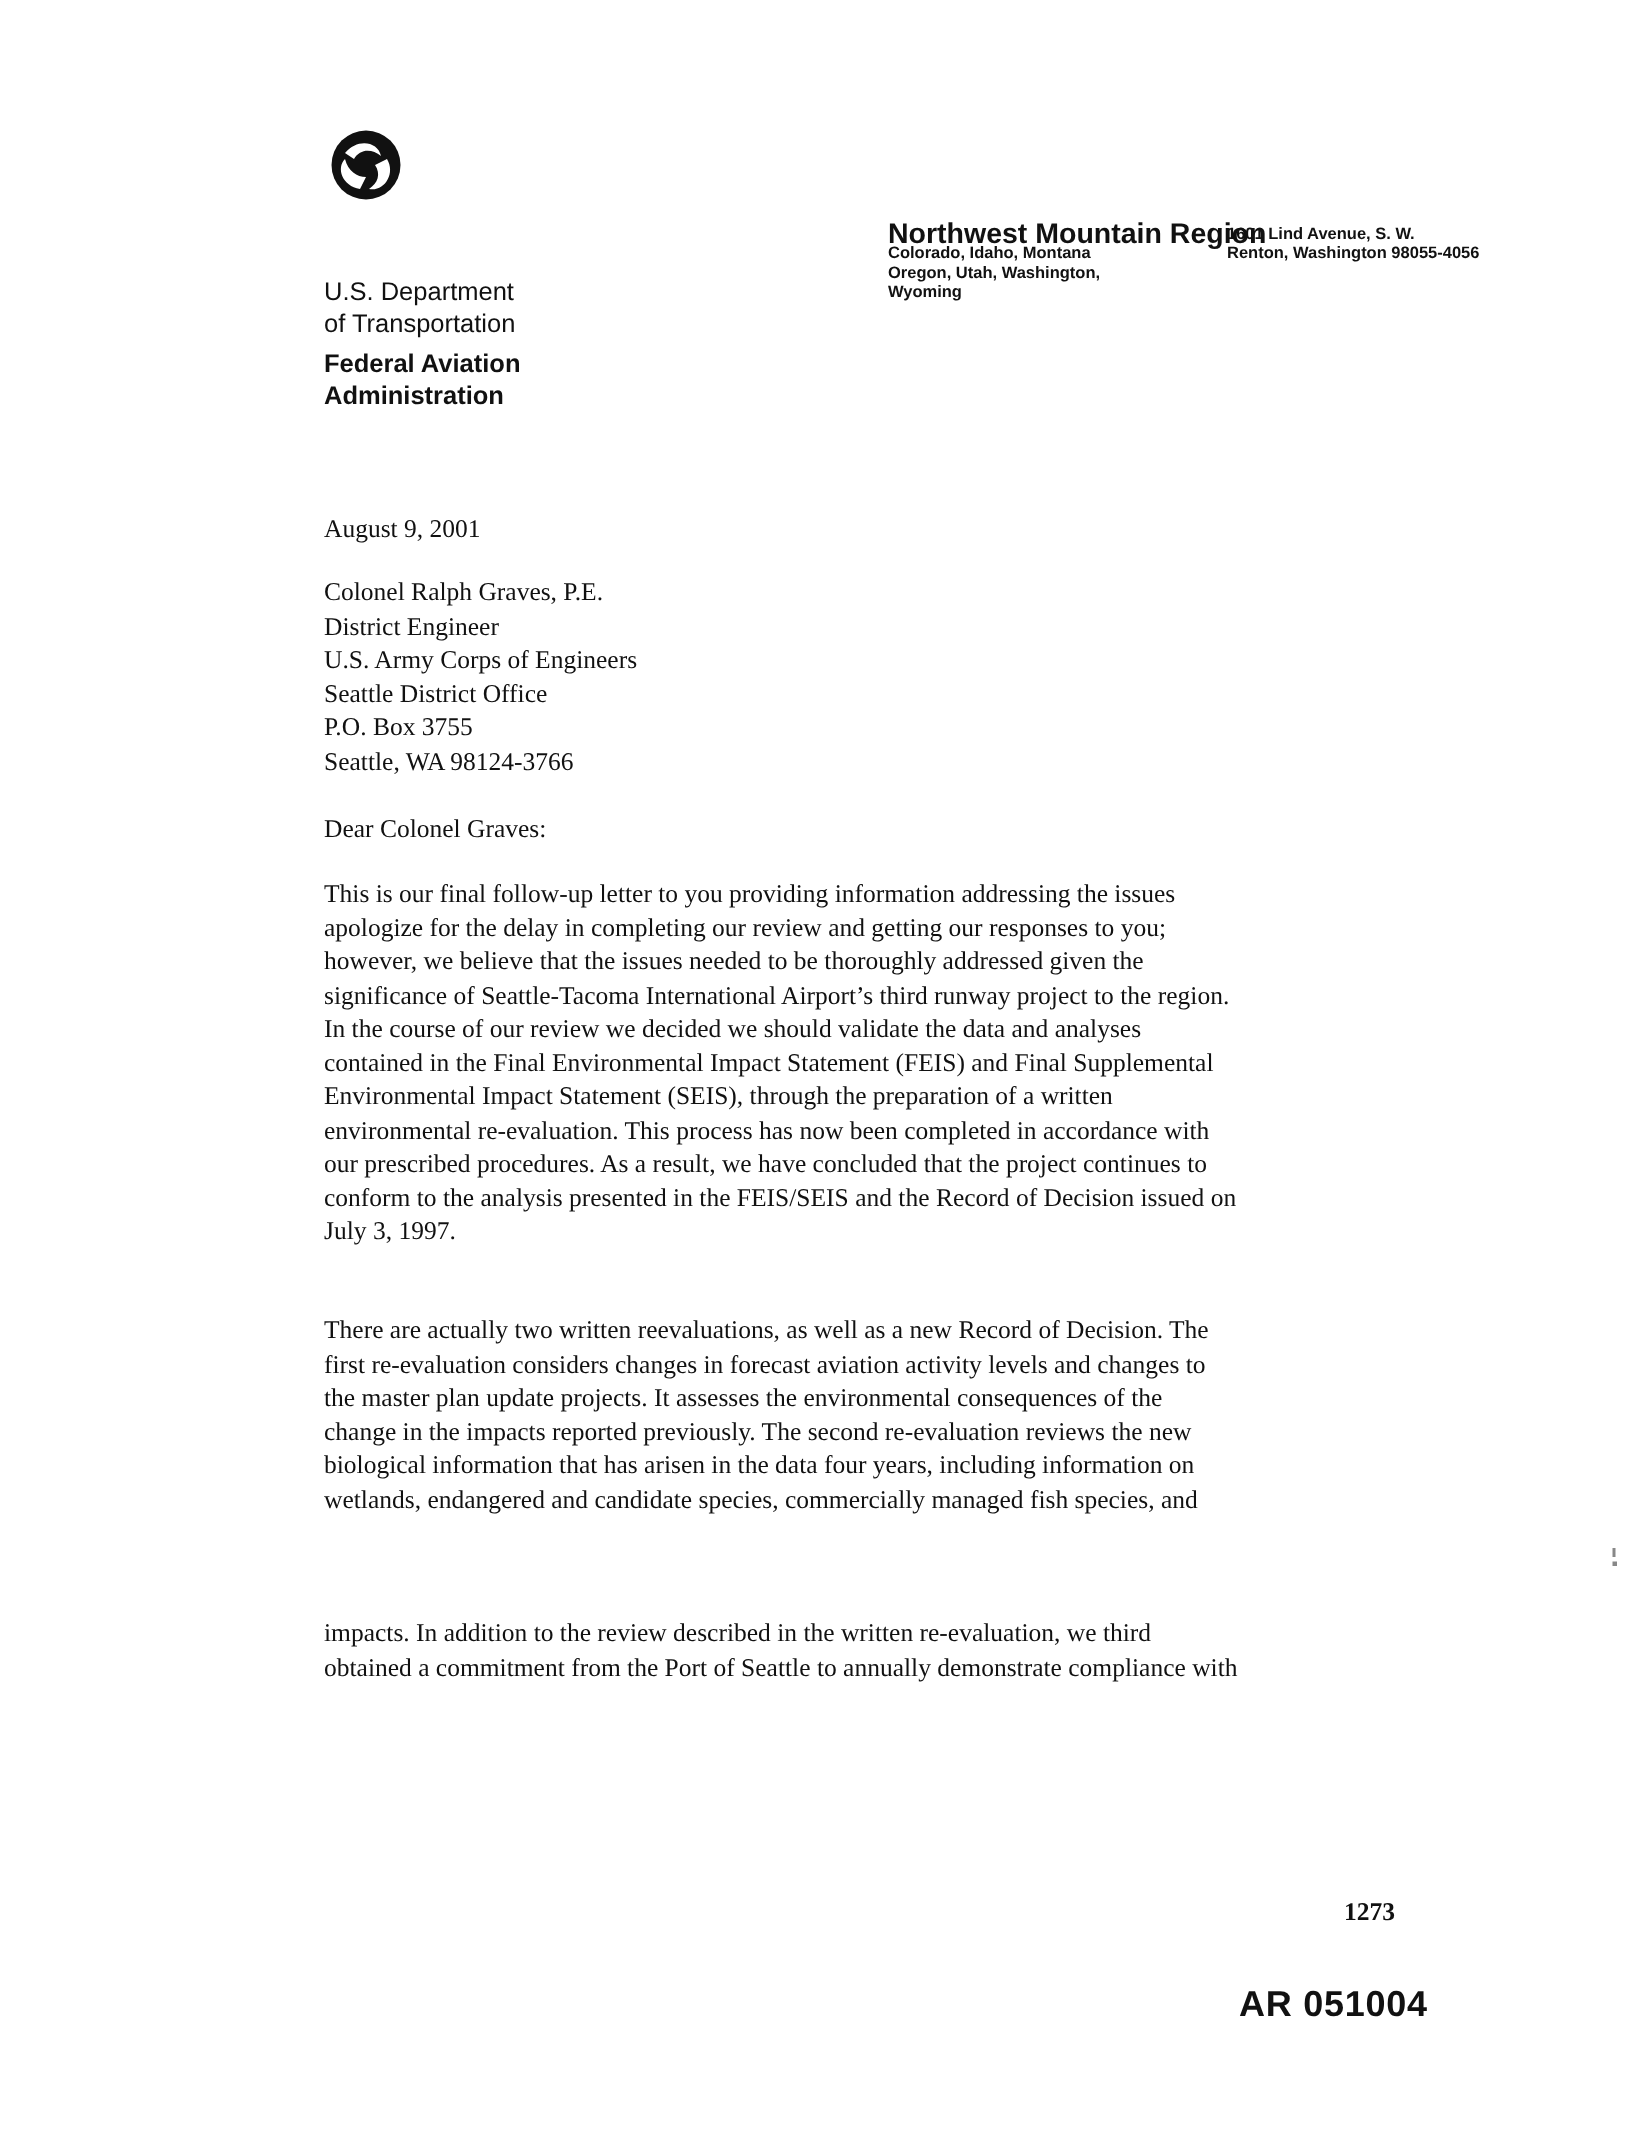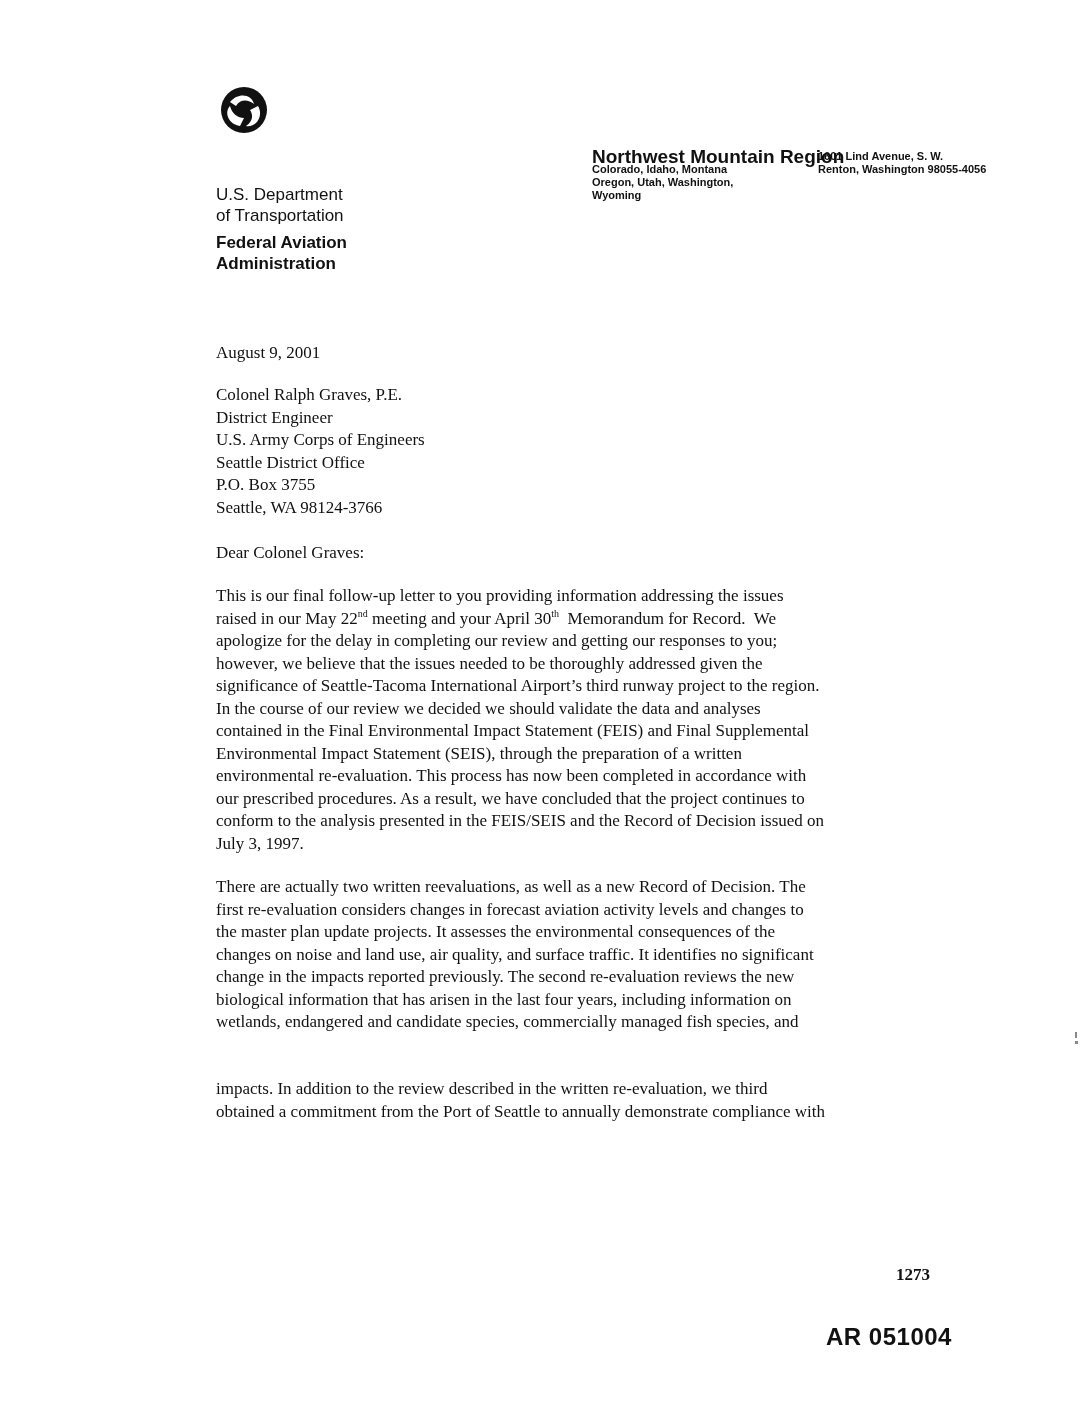--- a/index.html
+++ b/index.html
@@ -69,40 +69,38 @@
   <div>U.S. Army Corps of Engineers</div>
   <div>Seattle District Office</div>
   <div>P.O. Box 3755</div>
   <div>Seattle, WA 98124-3766</div>
 </div>
 
 <div class="letter serif salutation">Dear Colonel Graves:</div>
 
 <div class="letter serif para p1">
   <span class="line">This is our final follow-up letter to you providing information addressing the issues</span>
-  <span class="line"><span>raised in our May 22</span><sup>nd</sup><span> meeting and your April 30</span><sup>th</sup><span style="white-space:pre">  Memorandum for Record.  We</span></span>
   <span class="line">apologize for the delay in completing our review and getting our responses to you;</span>
   <span class="line">however, we believe that the issues needed to be thoroughly addressed given the</span>
   <span class="line">significance of Seattle-Tacoma International Airport’s third runway project to the region.</span>
   <span class="line">In the course of our review we decided we should validate the data and analyses</span>
   <span class="line">contained in the Final Environmental Impact Statement (FEIS) and Final Supplemental</span>
   <span class="line">Environmental Impact Statement (SEIS), through the preparation of a written</span>
   <span class="line">environmental re-evaluation.  This process has now been completed in accordance with</span>
   <span class="line">our prescribed procedures.  As a result, we have concluded that the project continues to</span>
   <span class="line">conform to the analysis presented in the FEIS/SEIS and the Record of Decision issued on</span>
   <span class="line">July 3, 1997.</span>
 </div>
 
 <div class="letter serif para p2">
   <span class="line">There are actually two written reevaluations, as well as a new Record of Decision.  The</span>
   <span class="line">first re-evaluation considers changes in forecast aviation activity levels and changes to</span>
   <span class="line">the master plan update projects.   It assesses the environmental consequences of the</span>
-  <span class="line">changes on noise and land use, air quality, and surface traffic.  It identifies no significant</span>
   <span class="line">change in the impacts reported previously.  The second re-evaluation reviews the new</span>
-  <span class="line">biological information that has arisen in the last four years, including information on</span>
+  <span class="line">biological information that has arisen in the data four years, including information on</span>
   <span class="line">wetlands, endangered and candidate species, commercially managed fish species, and</span>
 </div>
 
 <div class="letter serif para p3">
   <span class="line">impacts.  In addition to the review described in the written re-evaluation, we third</span>
   <span class="line">obtained a commitment from the Port of Seattle to annually demonstrate compliance with</span>
 </div>
 
 <div class="pagenum serif">1273</div>
 <div class="arnum sans">AR 051004</div>

